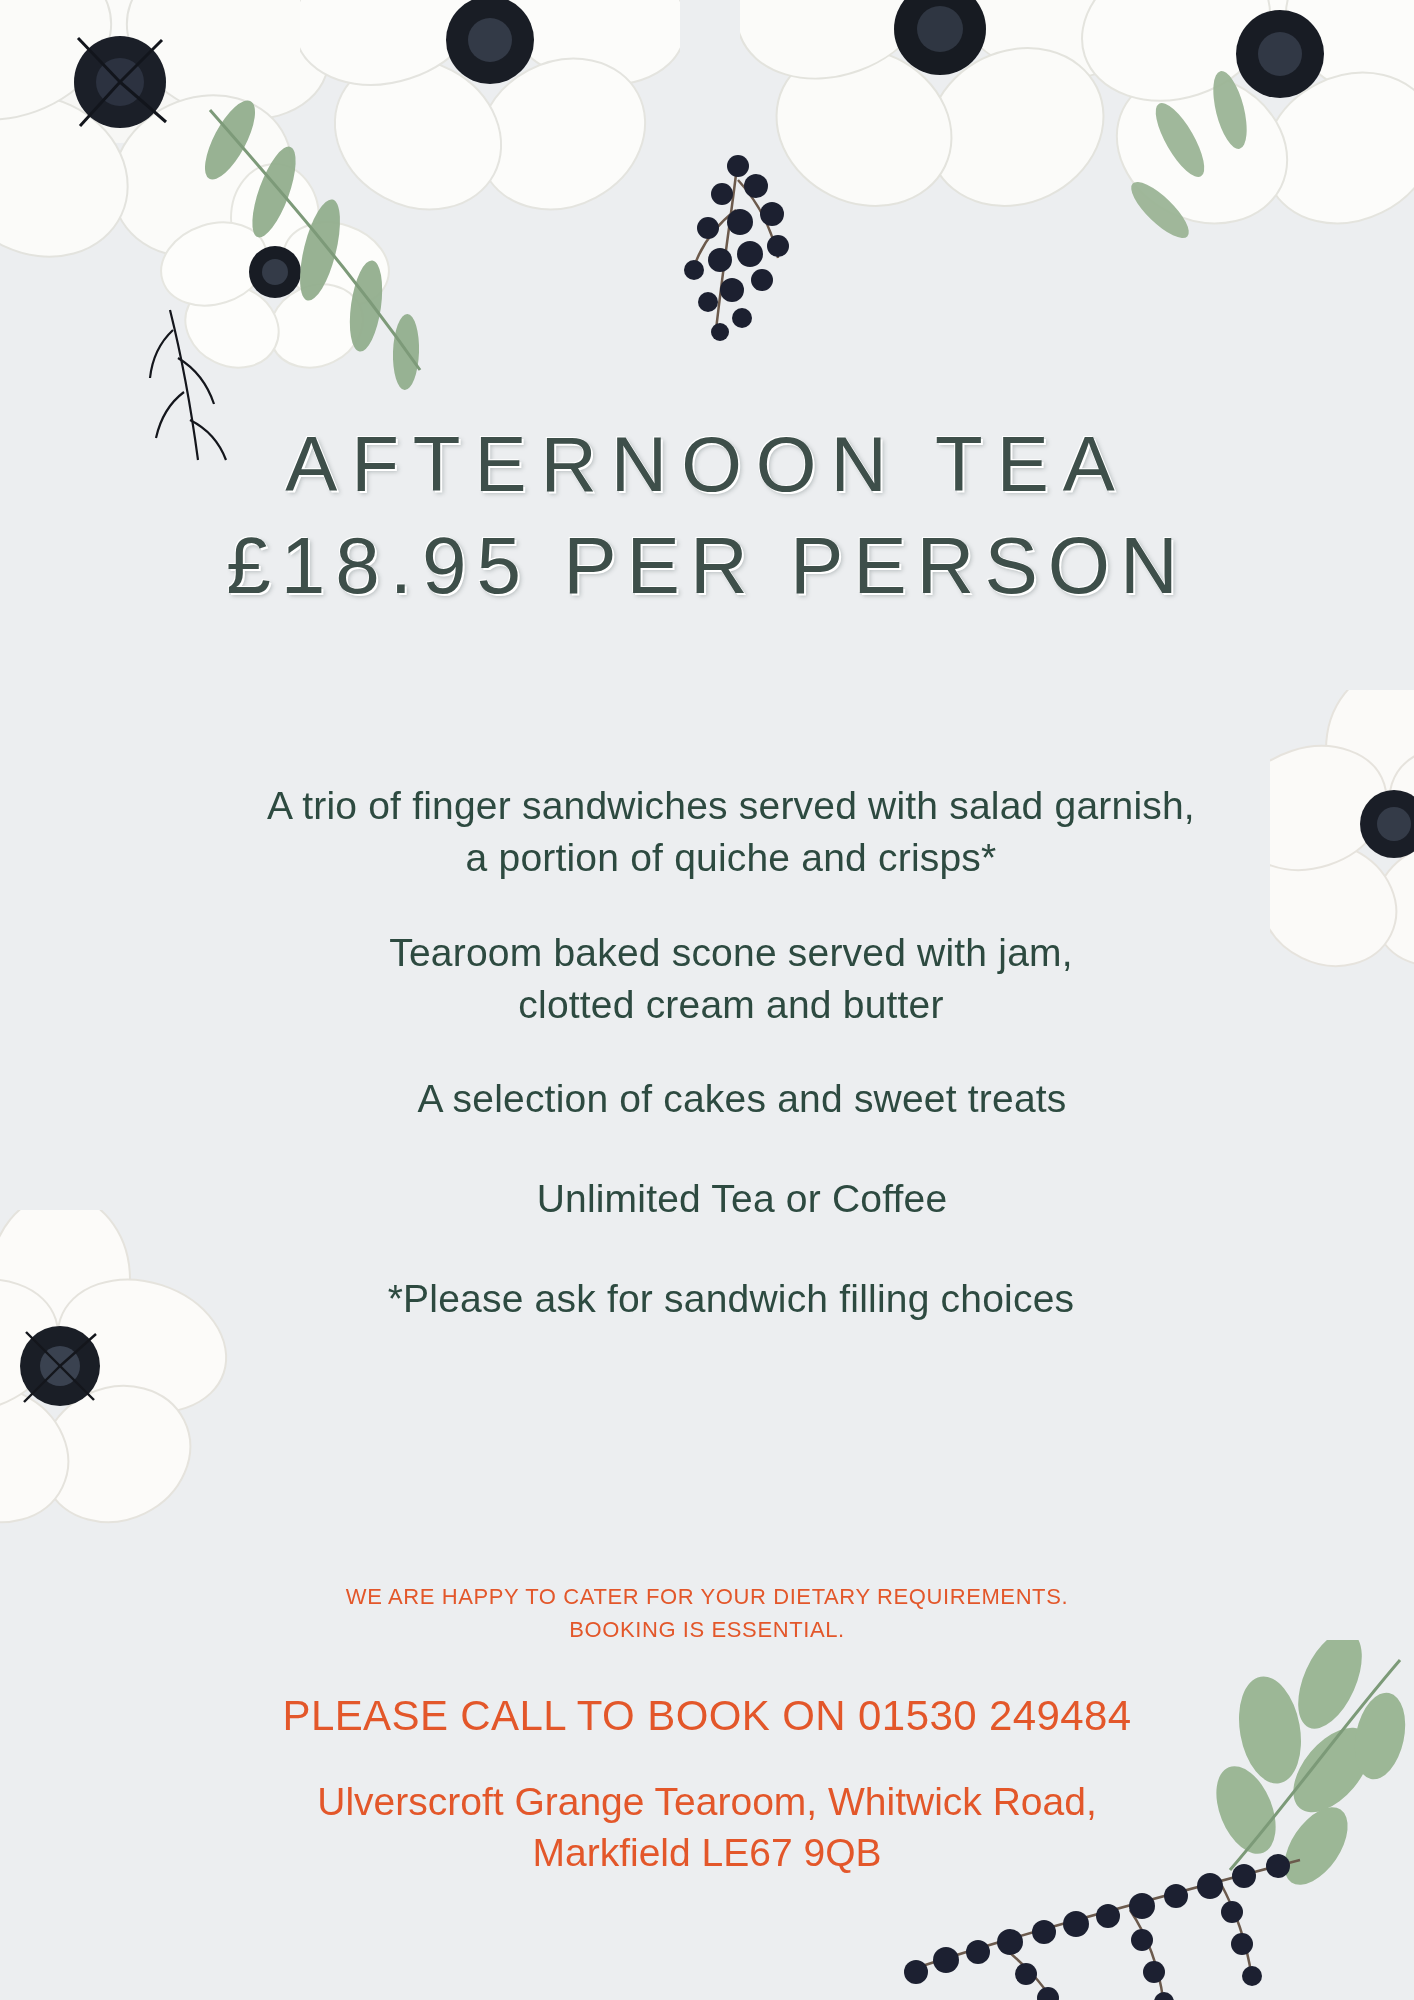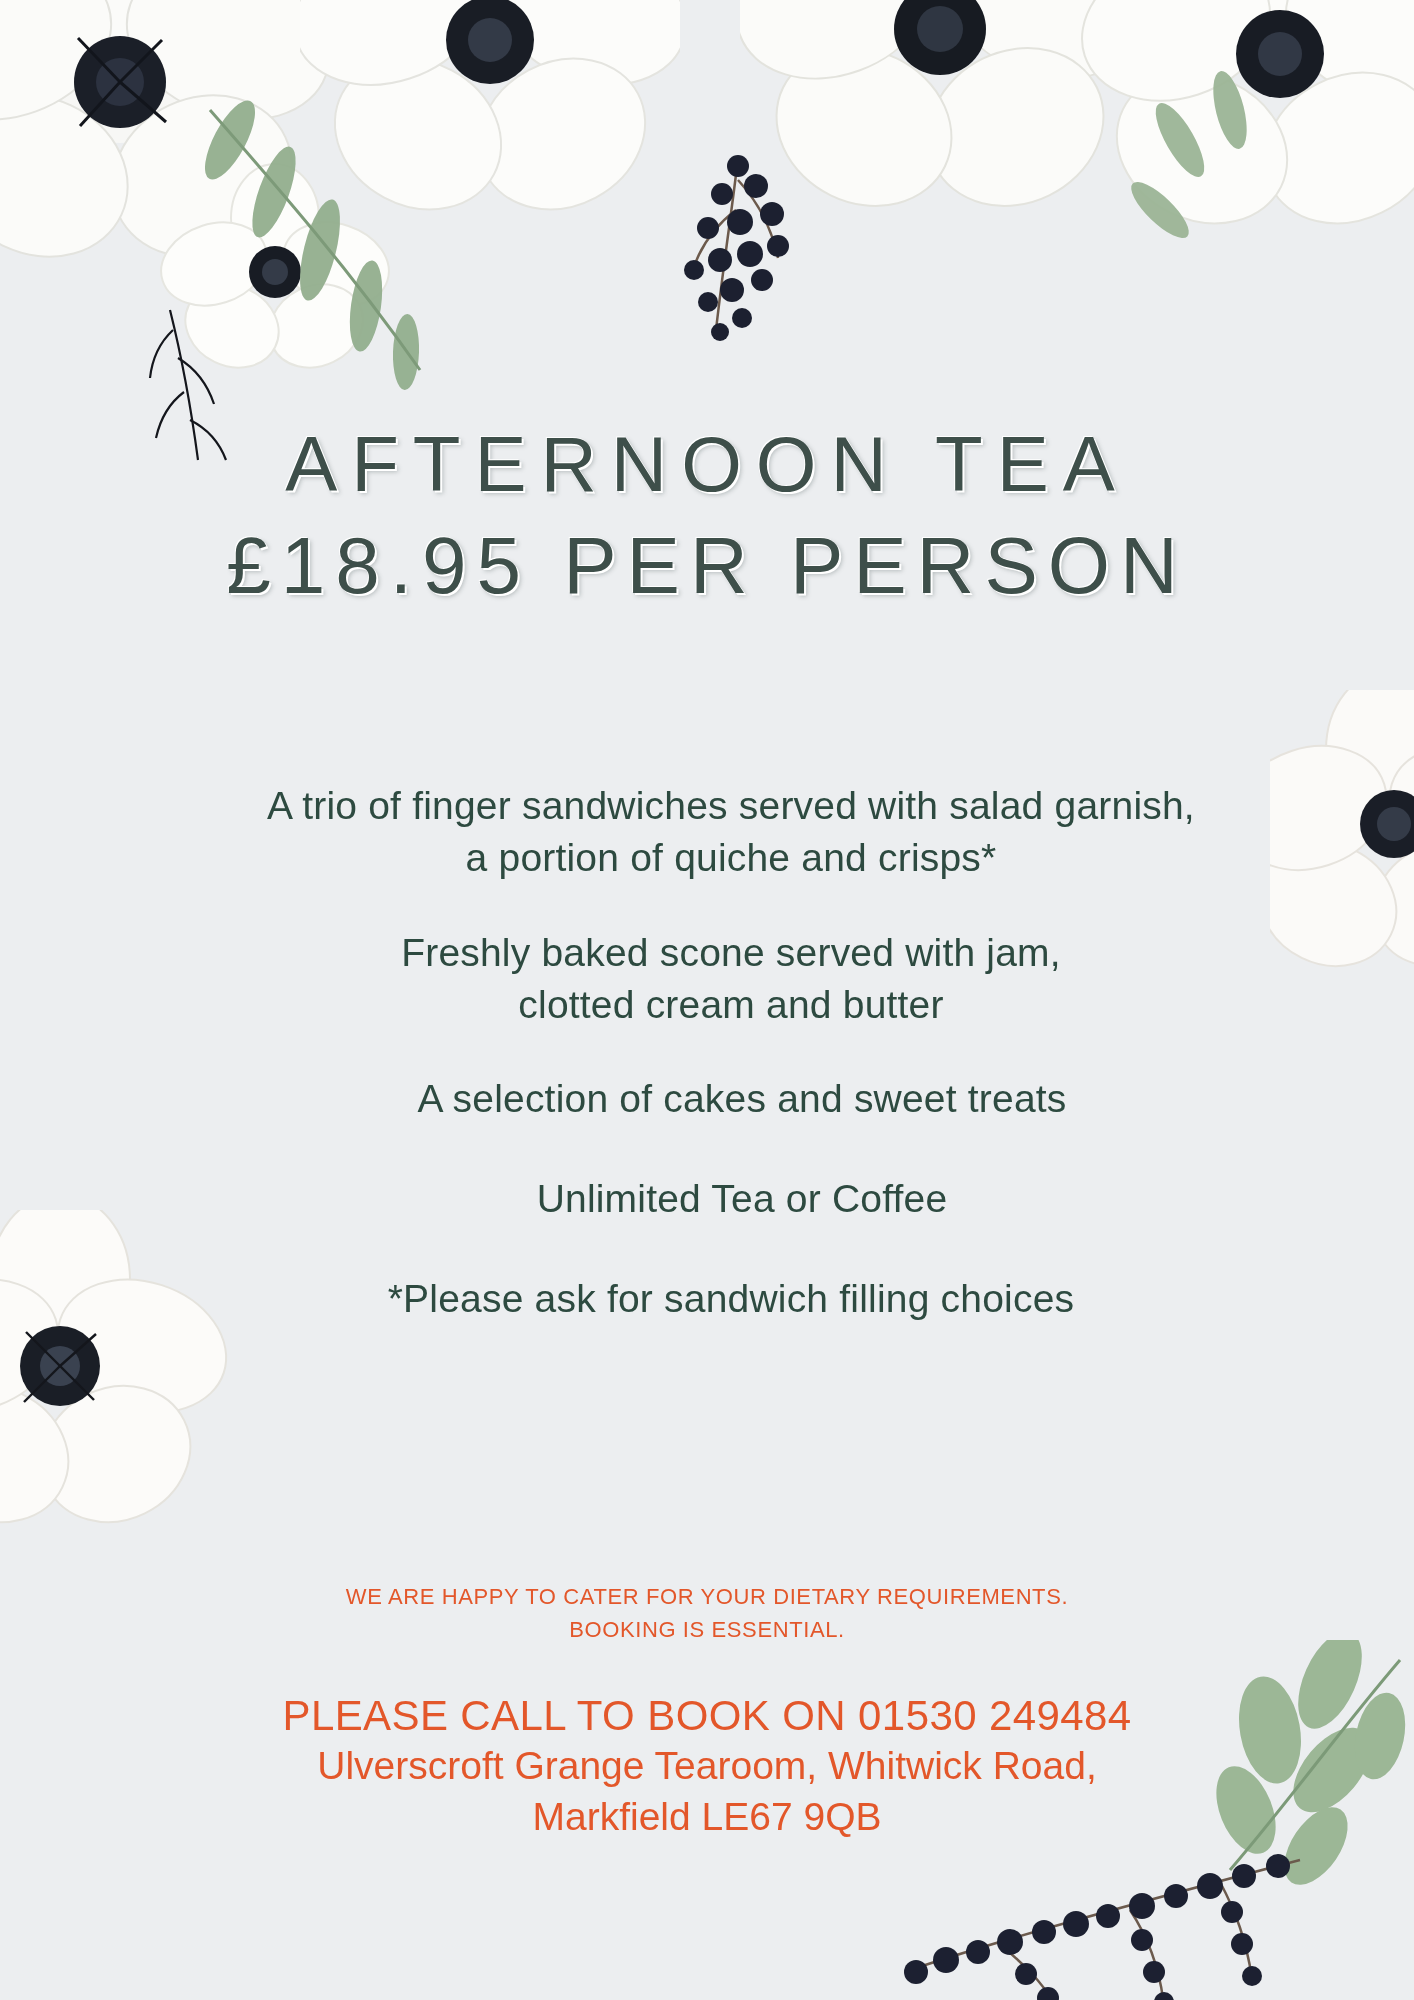--- a/index.html
+++ b/index.html
@@ -87,20 +87,21 @@
     letter-spacing: 0.6px;
     line-height: 1.5;
   }
   .footer .call {
     font-size: 42px;
     margin-top: 46px;
     letter-spacing: 0.4px;
   }
   .footer .address {
     font-size: 39px;
+    margin-top: 36px;
     line-height: 1.32;
   }
   .footer .address .ln { display: block; }
 </style>
 </head>
 <body>
 
 <div class="poster">
 
   <div class="floral-layer">
@@ -351,21 +352,21 @@
   </div>
 
   <div class="menu">
 
     <div class="menu-block">
       <span class="ln">A trio of finger sandwiches served with salad garnish,</span>
       <span class="ln">a portion of quiche and crisps*</span>
     </div>
 
     <div class="menu-block">
-      <span class="ln">Freshly baked scone served with jam,</span>
+      <span class="ln">Tearoom baked scone served with jam,</span>
       <span class="ln">clotted cream and butter</span>
     </div>
 
     <div class="menu-block single">
       <span class="ln">A selection of cakes and sweet treats</span>
     </div>
 
     <div class="menu-block single">
       <span class="ln">Unlimited Tea or Coffee</span>
     </div>

